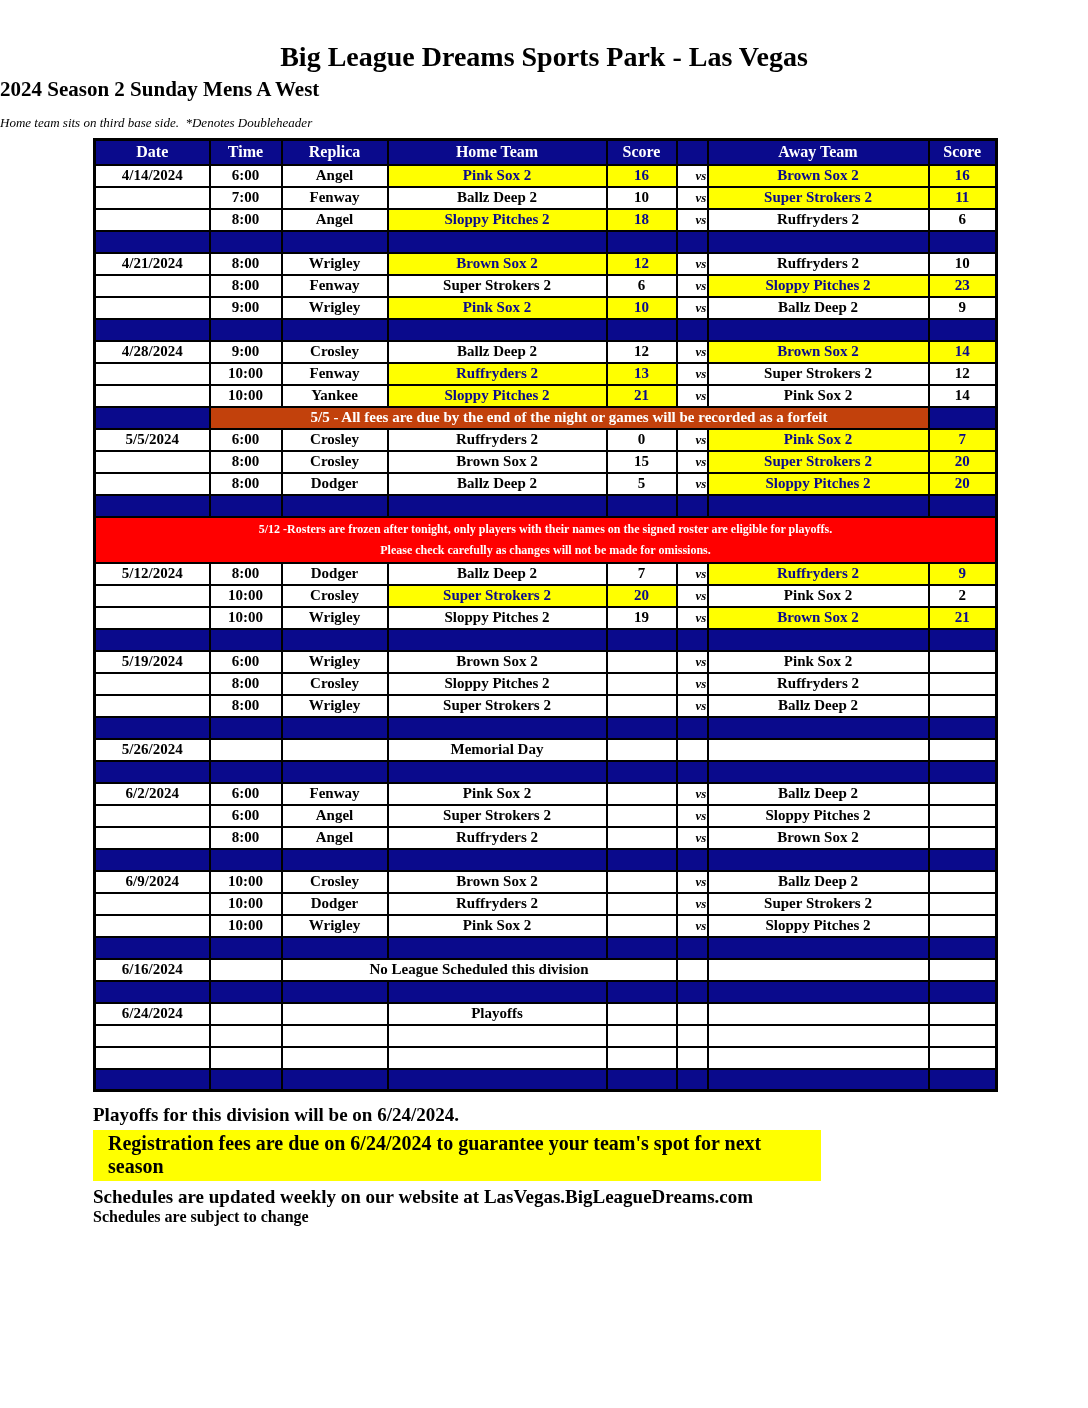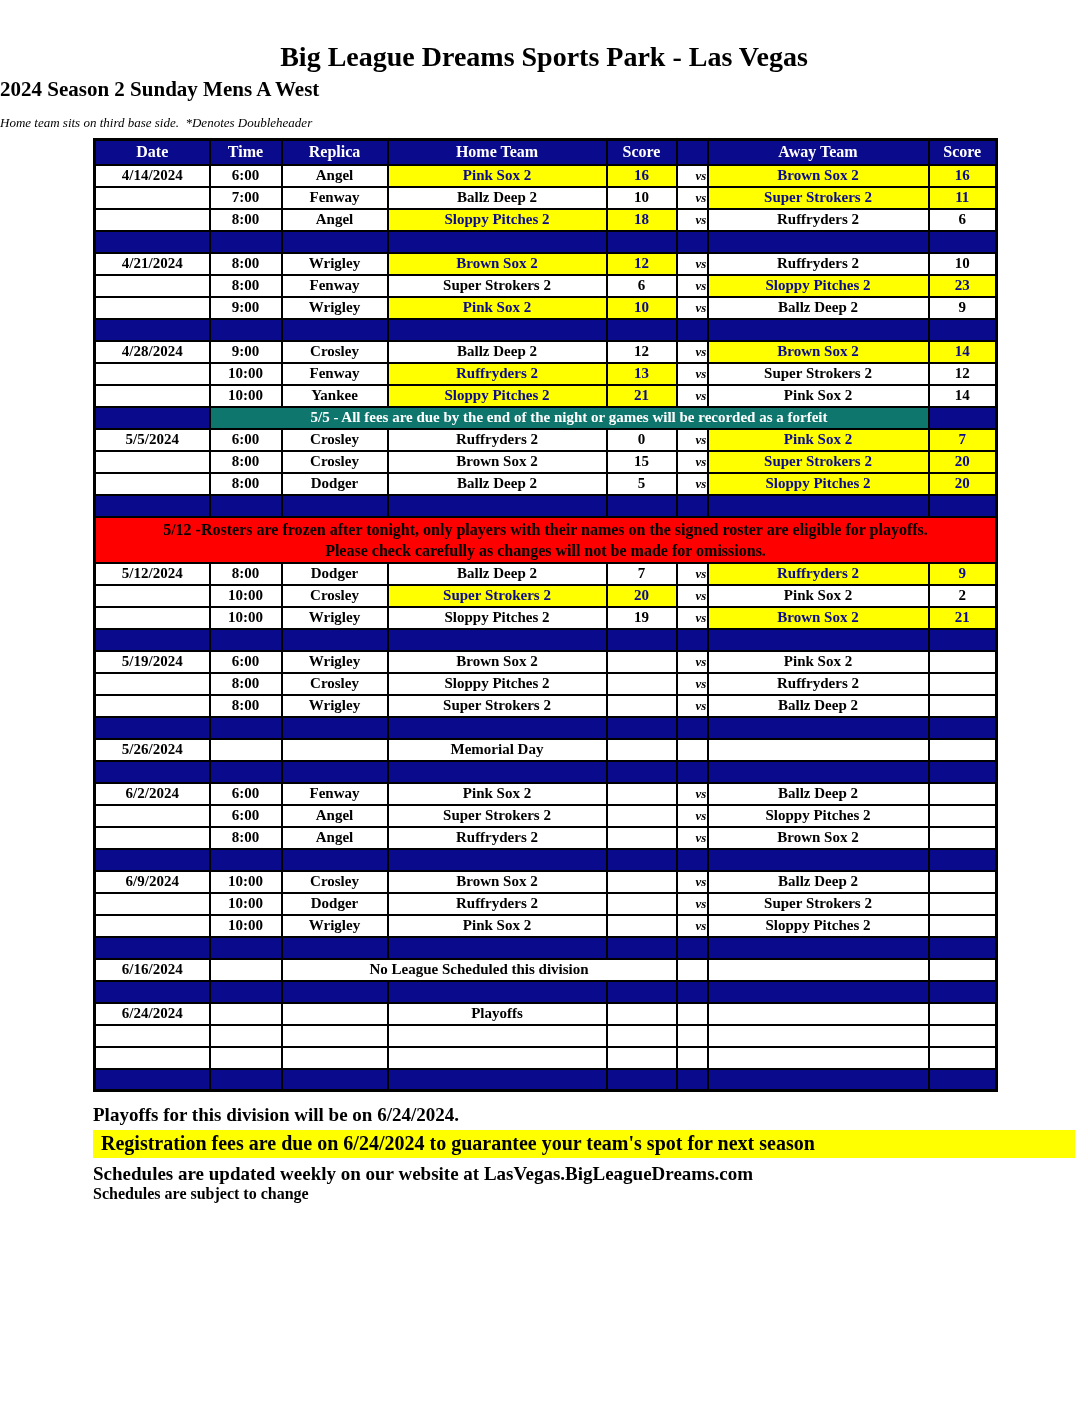--- a/index.html
+++ b/index.html
@@ -28,29 +28,29 @@
     text-align:center; vertical-align:middle;
     font-weight:bold; font-size:15px; color:#000;
     overflow:hidden; white-space:nowrap;
   }
   thead tr { height:25px; }
   thead td { background:#0a0a8c; color:#ffffff; font-size:16px; }
   tbody tr { height:22px; }
   td.win { background:#ffff00; color:#0a0a8c; }
   td.vs { font-style:italic; font-size:13px;padding-left:18px; }
   td.spacer { background:#0a0a8c; }
-  td.notice-blue { background:#0f766e; color:#ffffff; font-size:15px; }
+  td.notice-blue { background:#c2410c; color:#ffffff; font-size:15px; }
   td.notice-red {
-    background:#ff0000; color:#000000; font-size:16px; height:44px; line-height:21px;
+    background:#ff0000; color:#ffffff; font-size:12px; height:44px; line-height:21px;
   }
   .footer { margin-left:93px; margin-top:7px; }
   .footer-playoffs { font-size:19px; font-weight:bold; }
   .footer-registration {
-    background:#ffff00; width:982px; box-sizing:border-box;
-    font-size:20px; font-weight:bold; margin-top:4px; padding:2px 0 3px 8px;
+    background:#ffff00; width:728px; box-sizing:border-box;
+    font-size:20px; font-weight:bold; margin-top:4px; padding:2px 0 3px 15px;
   }
   .footer-website { font-size:19px; font-weight:bold; margin-top:5px; }
   .footer-subject { font-size:16px; font-weight:bold; margin-top:0; }
 </style>
 </head>
 <body>
 
 <div class="page">
   <div class="title">Big League Dreams Sports Park - Las Vegas</div>
   <div class="subtitle">2024 Season 2 Sunday Mens A West</div>

